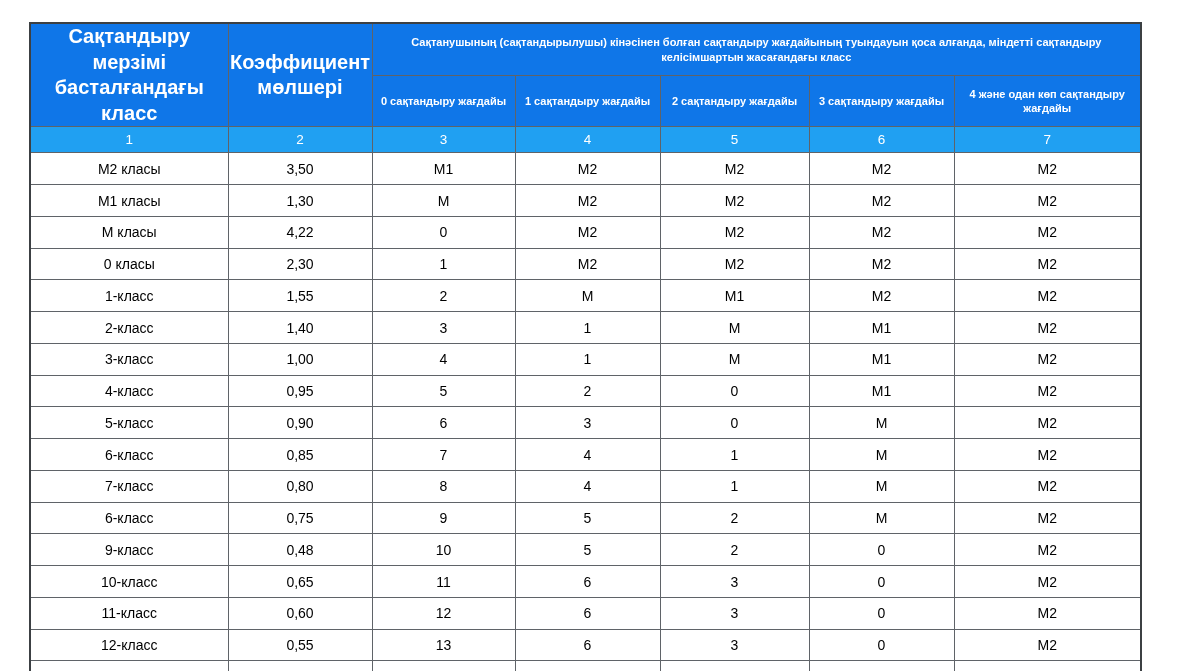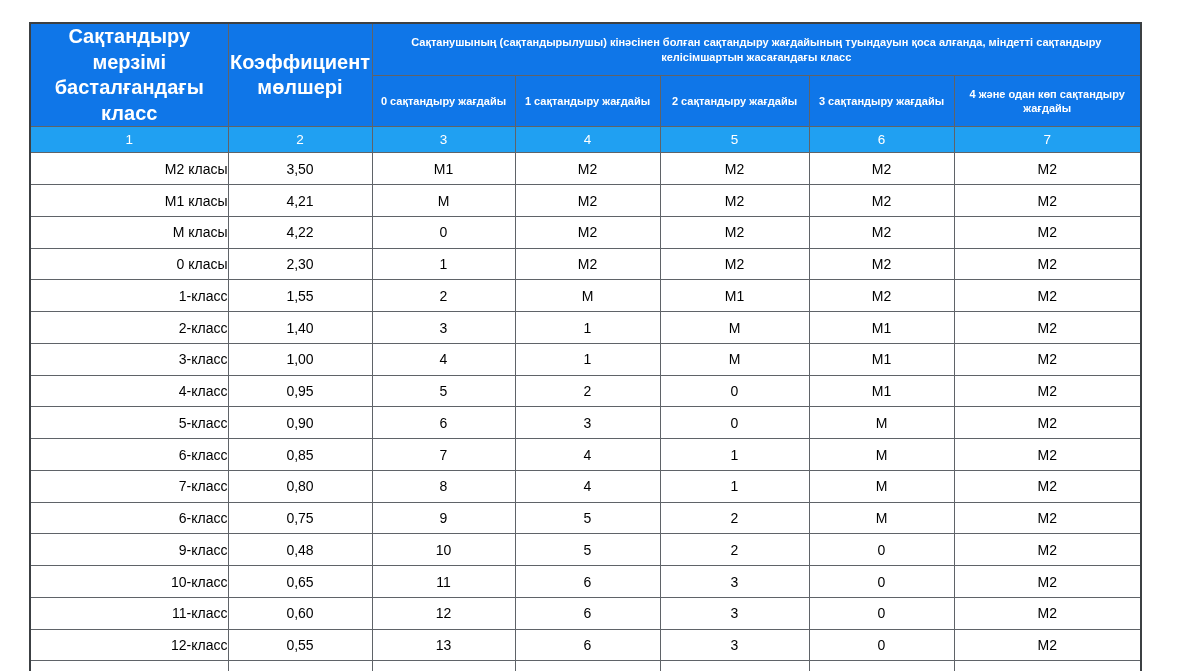--- a/index.html
+++ b/index.html
@@ -75,21 +75,20 @@
   
   .bodyrow td {
     background: #ffffff;
     color: #000000;
     font-size: 14px;
     height: 28.9px;
     border-color: #6b6f73;
   }
   .bodyrow td.cls {
     font-size: 14px;
-    text-align: right;
   }
 
   
   col.c1 { width: 198px; }
   col.c2 { width: 144px; }
   col.c3 { width: 143px; }
   col.c4 { width: 145px; }
   col.c5 { width: 149px; }
   col.c6 { width: 145px; }
   col.c7 { width: 187px; }
@@ -136,21 +135,21 @@
           <td class="cls">М2 класы</td>
           <td>3,50</td>
           <td>М1</td>
           <td>М2</td>
           <td>М2</td>
           <td>М2</td>
           <td>М2</td>
         </tr>
         <tr class="bodyrow">
           <td class="cls">М1 класы</td>
-          <td>4,21</td>
+          <td>1,30</td>
           <td>М</td>
           <td>М2</td>
           <td>М2</td>
           <td>М2</td>
           <td>М2</td>
         </tr>
         <tr class="bodyrow">
           <td class="cls">М класы</td>
           <td>4,22</td>
           <td>0</td>

